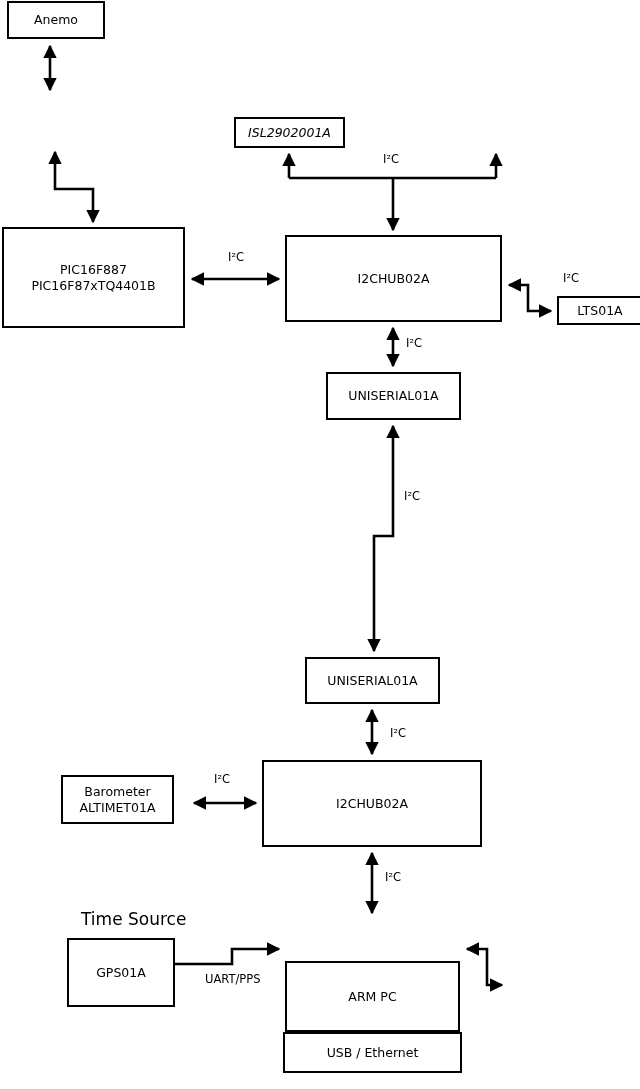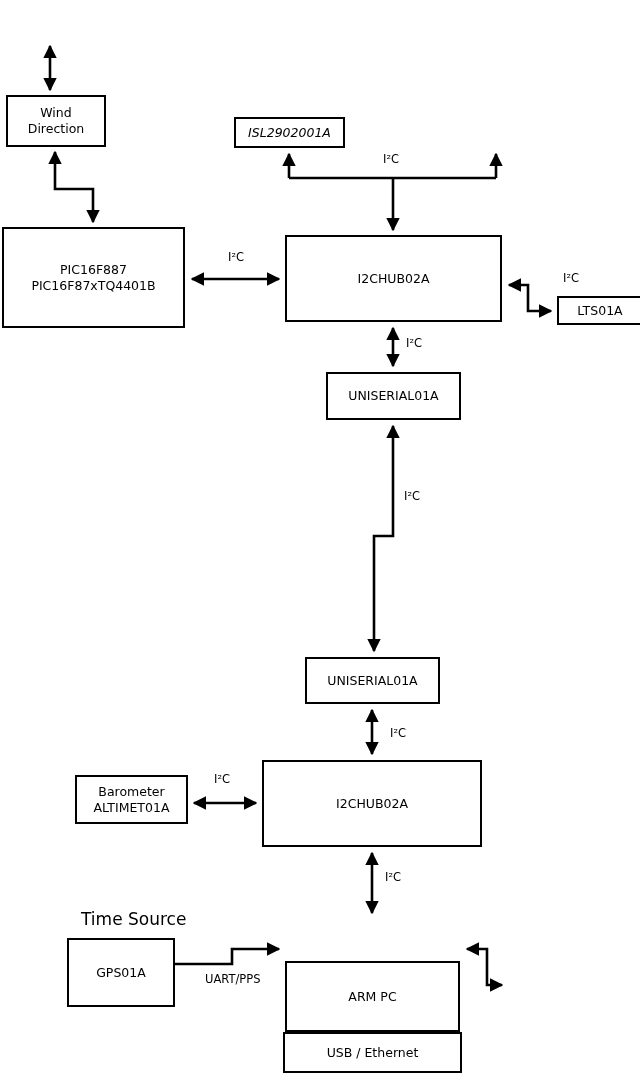--- a/index.html
+++ b/index.html
@@ -95,25 +95,24 @@
       <line x1="372" y1="853" x2="372" y2="913" marker-start="url(#arrowhead)" marker-end="url(#arrowhead)"></line>
 
       <polyline points="175,964 232,964 232,949 279,949" marker-end="url(#arrowhead)"></polyline>
 
       <polyline points="467,949 487,949 487,985 502,985" marker-start="url(#arrowhead)" marker-end="url(#arrowhead)"></polyline>
 
       <line x1="372" y1="996" x2="372" y2="1026" marker-start="url(#arrowhead)" marker-end="url(#arrowhead)"></line>
     </g>
   </svg>
 
+  <div class="node" style="left:7px; top:1px; width:98px; height:38px;">
+    <span class="node-label">Anemo</span>
+  </div>
 
-  <div class="node" style="left:6px; top:95px; width:100px; height:52px;">
-    <span class="node-label">Wind
-Direction</span>
-  </div>
 
   <div class="node" style="left:2px; top:227px; width:183px; height:101px;">
     <span class="node-label">PIC16F887
 PIC16F87xTQ4401B</span>
   </div>
 
   <div class="node" style="left:234px; top:117px; width:111px; height:31px;font-style:italic;">
     <span class="node-label">ISL2902001A</span>
   </div>
 
@@ -131,21 +130,21 @@
   </div>
 
   <div class="node" style="left:305px; top:657px; width:135px; height:47px;">
     <span class="node-label">UNISERIAL01A</span>
   </div>
 
   <div class="node" style="left:262px; top:760px; width:220px; height:87px;">
     <span class="node-label">I2CHUB02A</span>
   </div>
 
-  <div class="node" style="left:75px; top:775px; width:113px; height:49px;">
+  <div class="node" style="left:61px; top:775px; width:113px; height:49px;">
     <span class="node-label">Barometer
 ALTIMET01A</span>
   </div>
 
   <div class="node" style="left:67px; top:938px; width:108px; height:69px;">
     <span class="node-label">GPS01A</span>
   </div>
 
   <div class="node" style="left:285px; top:961px; width:175px; height:71px;">
     <span class="node-label">ARM PC</span>

